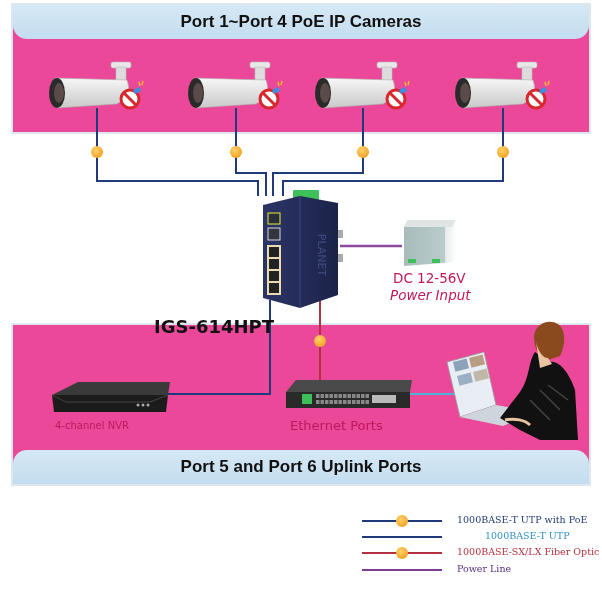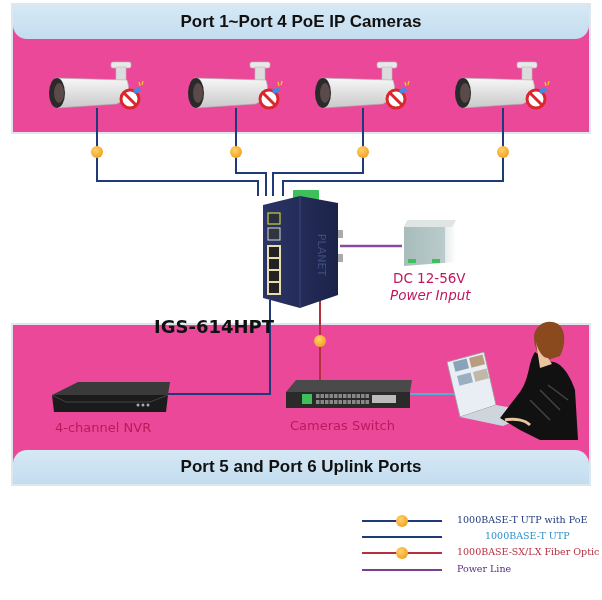--- a/index.html
+++ b/index.html
@@ -203,21 +203,21 @@
       <line x1="362" y1="537" x2="442" y2="537" stroke="#1f3a7a" stroke-width="2"></line>
       <line x1="362" y1="553" x2="442" y2="553" stroke="#b5303f" stroke-width="2"></line>
       <circle cx="402" cy="553" r="6" fill="url(#badge)"></circle>
       <line x1="362" y1="570" x2="442" y2="570" stroke="#7b3f8f" stroke-width="2"></line>
     </g>
 </svg>
 
 <div class="lbl" style="left:154px; top:278px; font-weight:bold; font-size:18px; color:#111;margin-top:38px;">IGS-614HPT</div>
 <div class="lbl" style="left:393px; top:270px; font-size:13.5px;">DC 12-56V</div>
 <div class="lbl" style="left:390px; top:287px; font-size:13.5px;font-style:italic;">Power Input</div>
-<div class="lbl" style="left:55px; top:420px; font-size:13px;">4-channel NVR</div>
-<div class="lbl" style="left:290px; top:418px; font-size:13px;">Cameras Switch</div>
+<div class="lbl" style="left:55px; top:420px; font-size:10px;">4-channel NVR</div>
+<div class="lbl" style="left:290px; top:418px; font-size:13px;">Ethernet Ports</div>
 
 <div id="legend">
   <div class="legend-text" style="left: 457px; top: 514px; color: rgb(31, 58, 122);">1000BASE-T UTP with PoE</div>
   <div class="legend-text" style="left: 457px; top: 530px; color: rgb(47, 143, 201); margin-left: 28px;">1000BASE-T UTP</div>
   <div class="legend-text" style="left: 457px; top: 546px; color: rgb(181, 48, 63);">1000BASE-SX/LX Fiber Optic</div>
   <div class="legend-text" style="left: 457px; top: 563px; color: rgb(90, 46, 134); text-align: center;">Power Line</div>
 </div>
 
 </body></html>

